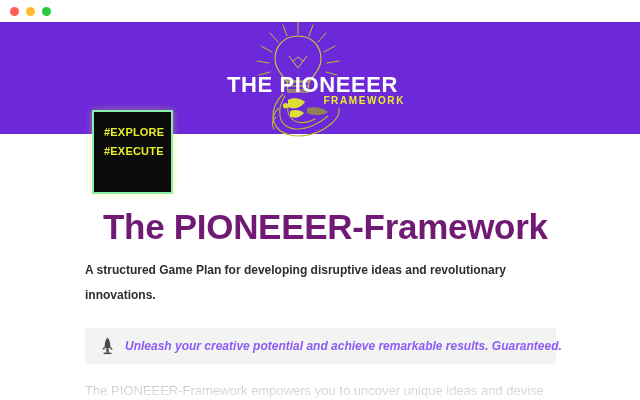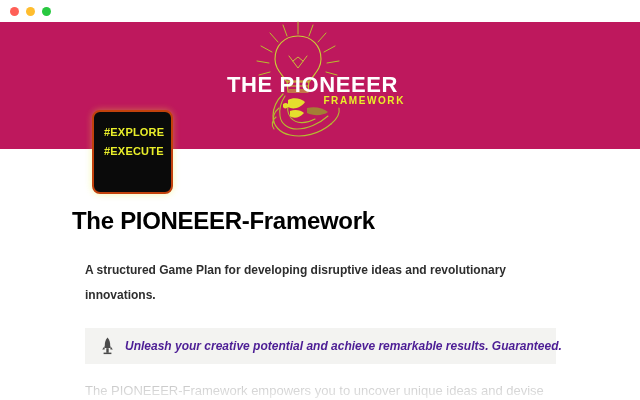--- a/index.html
+++ b/index.html
@@ -14,22 +14,22 @@
   #titlebar {
     position:absolute; left:0; top:0; width:640px; height:22px;
     background:#ffffff;
     display:flex; align-items:center;
   }
   .traffic-lights { display:flex; align-items:center; gap:7px; padding-left:10px; }
   .tl { width:9px; height:9px; border-radius:50%; display:block; }
 
   
   #hero {
-    position:absolute; left:0; top:22px; width:640px; height:127px;
-    background:#be185d;
+    position:absolute; left:0; top:22px; width:640px; height:112px;
+    background:#6d28d9;
     overflow:visible;
     padding-left:13px;
   }
 
   
   #logo-art {
     position:absolute; left:243px; top:-6px; width:110px; height:128px;
   }
   #logo-art svg { display:block; width:110px; height:128px; }
 
@@ -44,57 +44,57 @@
   #logo-sub {
     font-size:10px; font-weight:bold; color:#e9ee2a;
     letter-spacing:1.6px; line-height:1; white-space:nowrap;
     text-align:right; padding-right:2px;
   }
 
   
   #hashbox {
     position:absolute; left:92px; top:88px; width:81px; height:84px;
     background:#0a0a0a;
-    border:2px solid #c2410c;
-    border-radius:8px;
+    border:2px solid #86efac;
+    border-radius:0;
     box-shadow:0 0 7px rgba(233,238,42,0.40);
     padding:11px 0 0 10px;
     z-index:5;
   }
   .hashtag {
     color:#e9ee2a; font-size:11px; font-weight:bold;
     letter-spacing:0.2px; line-height:19px; white-space:nowrap;
   }
 
   
   #content { position:absolute; left:0; top:138px; width:640px; }
 
   #page-title {
-    position:absolute; left:72px; top:69px;
-    font-size:24px; font-weight:bold; color:#000000;
+    position:absolute; left:103px; top:69px;
+    font-size:35px; font-weight:bold; color:#701a75;
     letter-spacing:-0.3px; white-space:nowrap;
   }
 
   #page-sub {
     position:absolute; left:85px; top:120px; width:450px;
     font-size:12px; font-weight:bold; color:#2e2e2e;
     line-height:25px;
   }
 
   
   #callout {
     position:absolute; left:85px; top:190px; width:471px; height:36px;
     background:#f3f3f1;
     display:flex; align-items:center;
     padding-left:14px;
   }
   #callout-icon { width:17px; height:18px; flex:0 0 17px; margin-right:9px; }
   #callout-icon svg { display:block; }
   #callout-text {
-    font-size:12px; font-style:italic; font-weight:bold; color:#4c1d95;
+    font-size:12px; font-style:italic; font-weight:bold; color:#8b5cf6;
     white-space:nowrap;
   }
 
   
   #body-para {
     position:absolute; left:85px; top:243px; width:470px;
     font-size:13px; color:#2e2e2e; line-height:19px;
     -webkit-mask-image:linear-gradient(to bottom, rgba(0,0,0,0.30) 0%, rgba(0,0,0,0.12) 45%, rgba(0,0,0,0) 100%);
     mask-image:linear-gradient(to bottom, rgba(0,0,0,0.30) 0%, rgba(0,0,0,0.12) 45%, rgba(0,0,0,0) 100%);
   }

